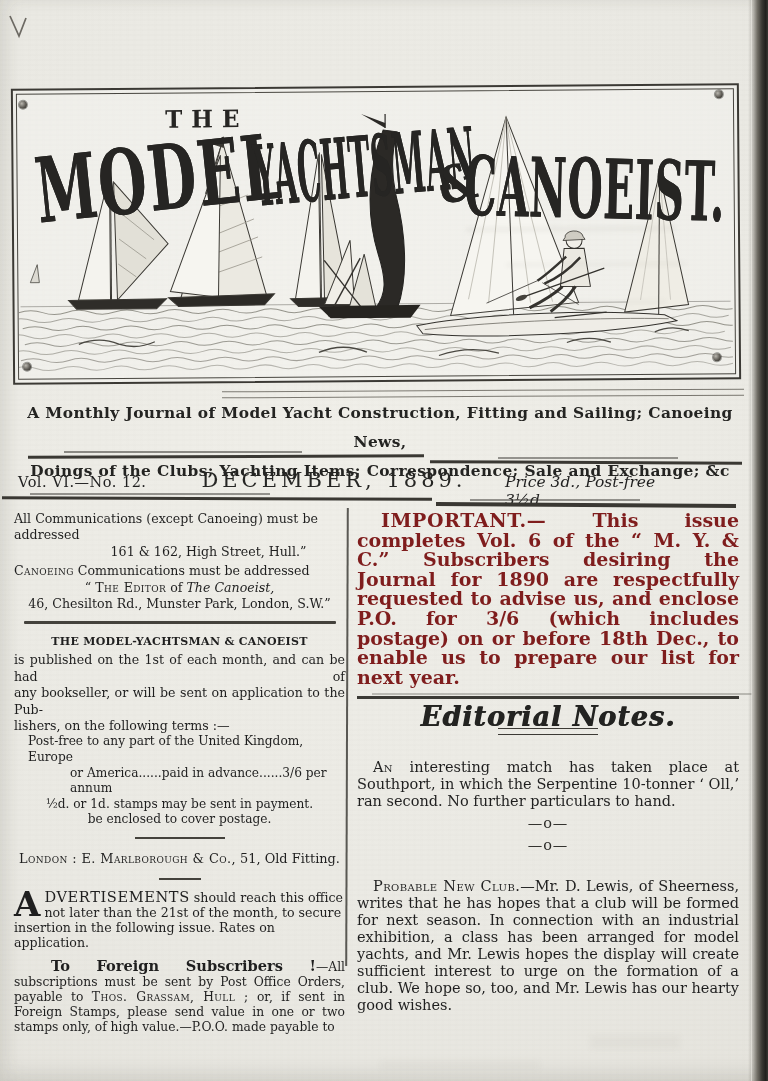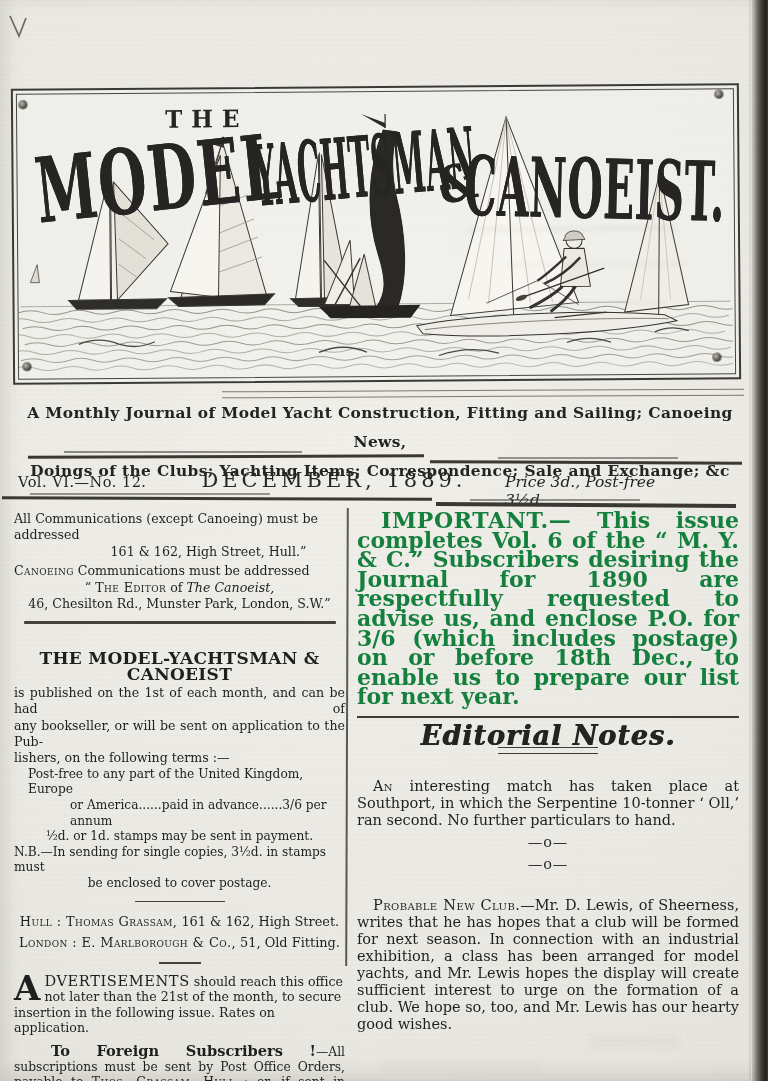--- a/index.html
+++ b/index.html
@@ -52,33 +52,33 @@
 
   
   .divider{position:absolute;left:346px;top:508px;width:2px;height:458px;background:#403e39;opacity:.85;transform:rotate(.2deg);}
   .colL{position:absolute;left:14px;top:511px;width:331px;font-size:12.6px;line-height:16.4px;}
   .colR{position:absolute;left:357px;top:511px;width:382px;font-size:14.5px;line-height:17px;}
   .center{text-align:center}
   .sc{font-variant:small-caps;letter-spacing:.4px}
   .it{font-style:italic}
   .fit{text-align:justify;text-align-last:justify}
   .indent-r{padding-left:58px}
-  .pubhead{font-weight:700;font-size:17px;letter-spacing:.3px;margin:26px 0 2px;}
+  .pubhead{font-weight:700;font-size:11px;letter-spacing:.3px;margin:10px 0 2px;}
   .terms{font-size:12.2px;line-height:15.6px;}
   .t1{margin-left:14px}.t2{margin-left:56px}
   .rule-long{width:312px;height:2.5px;background:#44423c;margin:9px auto 0;border-radius:1px;}
   .rule-short{height:1.8px;background:#44423c;margin:9px auto;}
   .agents{font-size:12.9px;line-height:21px;}
   .adv{margin-top:4px;line-height:15.2px;}
   .dropcap{float:left;font-size:34px;line-height:27px;margin:2px 4px 0 0;font-weight:700;}
   .advlead{font-size:14.6px;letter-spacing:.6px;}
   .foreign{margin-top:8px;font-size:12.3px;line-height:15px;text-align:justify;}
   .frlead{font-weight:700;font-size:14.6px;margin-left:37px;}
 
-  .imp{font-weight:700;font-size:22px;line-height:19.6px;text-align:justify;text-indent:24px;color:#15803d;}
+  .imp{font-weight:700;font-size:19px;line-height:19.6px;text-align:justify;text-indent:24px;color:#7f1d1d;}
   .implead{letter-spacing:.6px;}
   .imprule{height:2.5px;background:#3b3a35;margin:9px 0 0;box-shadow:14px -3.5px 0 -1px rgba(60,58,52,.55);}
   .edhead{margin-top:9px;font-size:27px;font-weight:700;letter-spacing:1px;color:#232321;
     text-shadow:.7px 0 #232321;font-style:italic;}
   .edunder{width:100px;height:5px;margin:3px auto 0;border-top:1.6px solid #3c3a35;border-bottom:1.1px solid #3c3a35;}
   .edp{margin:24px 0 0;text-align:justify;text-indent:16px;}
   .edsep{margin:5px 0 0;color:#2e2d2a;letter-spacing:1px;}
 
   .mark-tl{position:absolute;left:7px;top:13px;}
   .smudge{position:absolute;background:#7d7a6f;filter:blur(3px);pointer-events:none}
@@ -234,29 +234,27 @@
 
   <div>
     <div class="pubhead center">THE MODEL-YACHTSMAN &amp; CANOEIST</div>
     <div class="fit">is published on the 1st of each month, and can be had of</div>
     <div class="fit">any bookseller, or will be sent on application to the Pub-</div>
     <div>lishers, on the following terms :—</div>
     <div class="terms">
       <div class="t1">Post-free to any part of the United Kingdom, Europe</div>
       <div class="t2">or America......paid in advance......3/6 per annum</div>
       <div class="center">½d. or 1d. stamps may be sent in payment.</div>
-      <div>N.B.—In sending for single copies, 3½d. in stamps must</div>
       <div class="center">be enclosed to cover postage.</div>
     </div>
   </div>
 
   <div class="rule-short" style="width:90px"></div>
 
   <div class="agents center">
-    <div><span class="sc">Hull :  Thomas Grassam,</span><span> 161 &amp; 162, High Street.</span></div>
     <div><span class="sc">London :  E. Marlborough &amp; Co.,</span><span> 51, Old Fitting.</span></div>
   </div>
 
   <div class="rule-short" style="width:42px"></div>
 
   <div class="adv">
     <span class="dropcap">A</span><span class="advlead">DVERTISEMENTS</span><span> should reach this office not later than the 21st of the month, to secure insertion in the following issue.   Rates on application.</span>
   </div>
 
   <div class="foreign">

